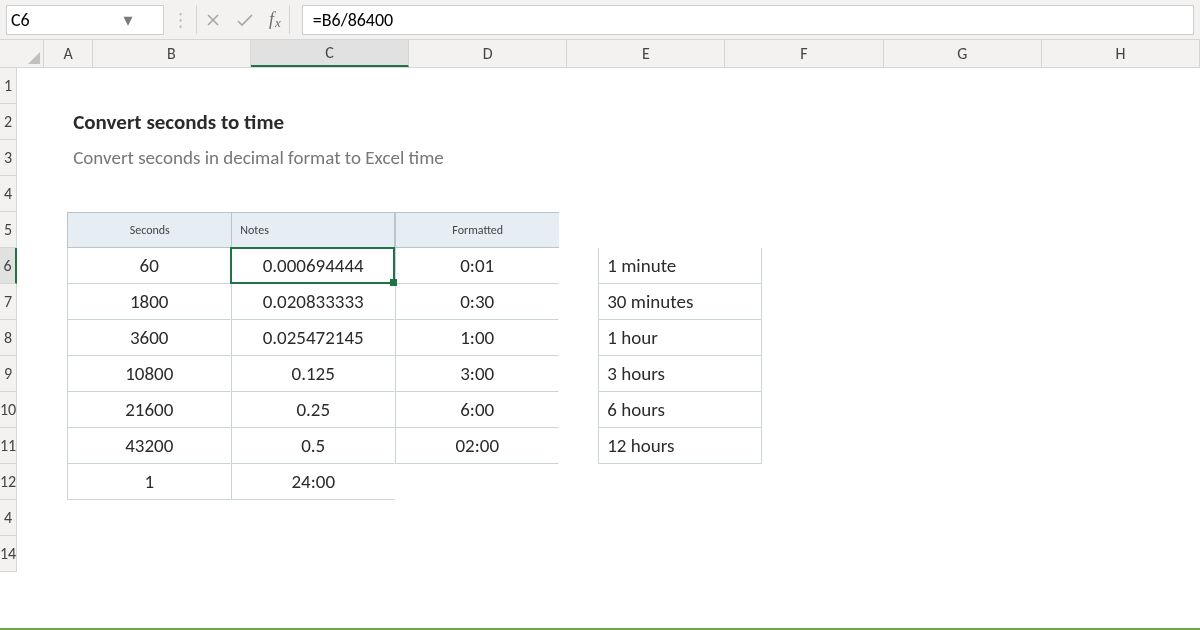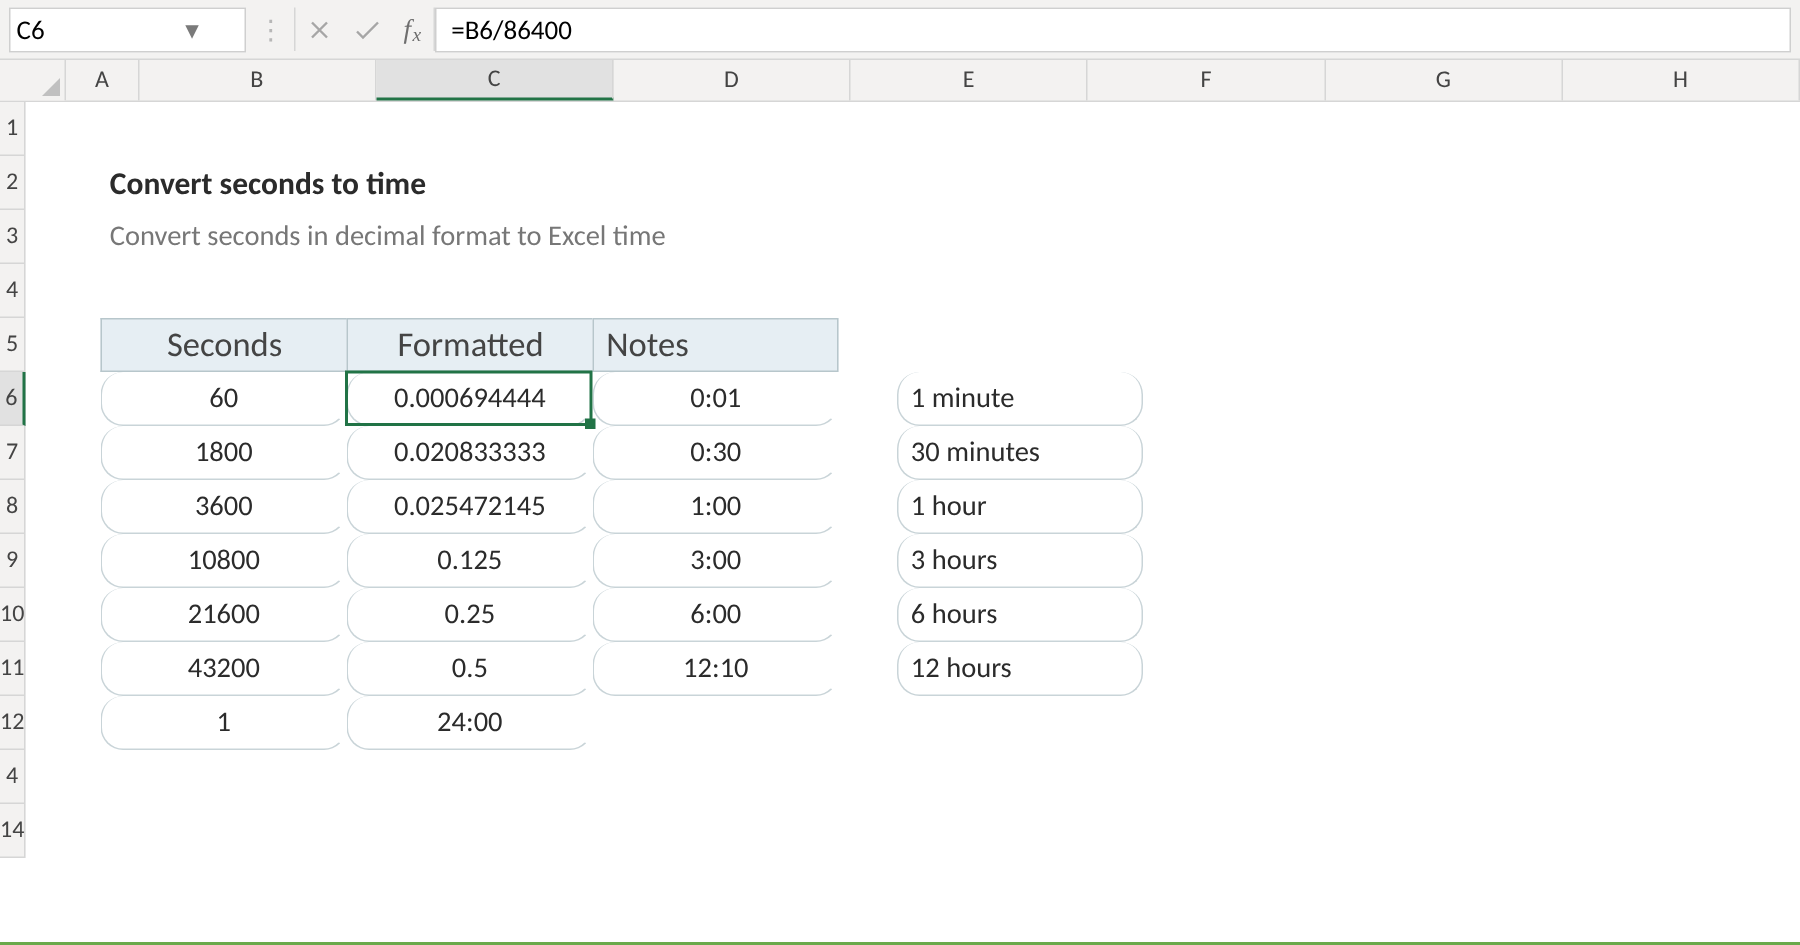--- a/index.html
+++ b/index.html
@@ -73,21 +73,21 @@
     margin: 5px 0;
   }
   .fx-label .f { font-size: 18px; }
   .fx-label .x { font-size: 13px; margin-left: 1px; margin-top: 6px; }
   .formula-input-wrap {
     flex: 1;
     background: #fff;
     border: 1px solid #cfcfcf;
     display: flex;
     align-items: center;
-    margin: 5px 6px 5px 0;
+    margin: 5px 6px 5px 12px;
     height: 30px;
   }
   .formula-input-wrap input {
     border: none;
     outline: none;
     font: inherit;
     width: 100%;
     padding: 0 10px;
     background: transparent;
   }
@@ -165,32 +165,31 @@
   .wA{width:50px} .wB{width:164px} .wC{width:164px} .wD{width:164px}
   .wE{width:164px} .wF{width:164px} .wG{width:164px} .wH{width:164px}
 
   .title { font-weight: bold; font-size: 21px; }
   .subtitle { color: #777; font-size: 19px; }
 
   .thead {
     background: #e6eef3;
     border: 1px solid #b7c6cb;
     border-right: none;
-    font-size: 23px;
+    font-size: 12px;
     color: #444;
     justify-content: center;
   }
   .thead.last { border-right: 1px solid #b7c6cb; }
   .thead.left { justify-content: flex-start; padding-left:8px; }
 
   .tcell {
     border-left: 1px solid #c9d4d8;
     border-bottom: 1px solid #c9d4d8;
     justify-content: center;
-    border-radius: 15px;
   }
   .tcell.left { justify-content: flex-start; padding-left:8px;margin-left:39px; }
   .tcell.lastcol { border-right: 1px solid #c9d4d8; }
 
   
   .sel {
     position: absolute;
     border: 2px solid #217346;
     pointer-events: none;
   }
@@ -305,22 +304,22 @@
       <div class="cell wD"></div>
       <div class="cell wE"></div>
       <div class="cell wF"></div>
       <div class="cell wG"></div>
       <div class="cell wH"></div>
     </div>
 
     <div class="crow">
       <div class="cell wA"></div>
       <div class="cell wB thead">Seconds</div>
+      <div class="cell wE thead last left">Notes</div>
       <div class="cell wD thead">Formatted</div>
-      <div class="cell wE thead last left">Notes</div>
       <div class="cell wF"></div>
       <div class="cell wG"></div>
       <div class="cell wH"></div>
     </div>
 
     <div class="crow">
       <div class="cell wA"></div>
       <div class="cell wB tcell">60</div>
       <div class="cell wC tcell">0.000694444</div>
       <div class="cell wD tcell">0:01</div>
@@ -371,21 +370,21 @@
       <div class="cell wE tcell left lastcol">6 hours</div>
       <div class="cell wF"></div>
       <div class="cell wG"></div>
       <div class="cell wH"></div>
     </div>
 
     <div class="crow">
       <div class="cell wA"></div>
       <div class="cell wB tcell">43200</div>
       <div class="cell wC tcell">0.5</div>
-      <div class="cell wD tcell">12:10</div>
+      <div class="cell wD tcell">02:00</div>
       <div class="cell wE tcell left lastcol">12 hours</div>
       <div class="cell wF"></div>
       <div class="cell wG"></div>
       <div class="cell wH"></div>
     </div>
 
     <div class="crow">
       <div class="cell wA"></div>
       <div class="cell wC tcell">1</div>
       <div class="cell wD tcell">24:00</div>

